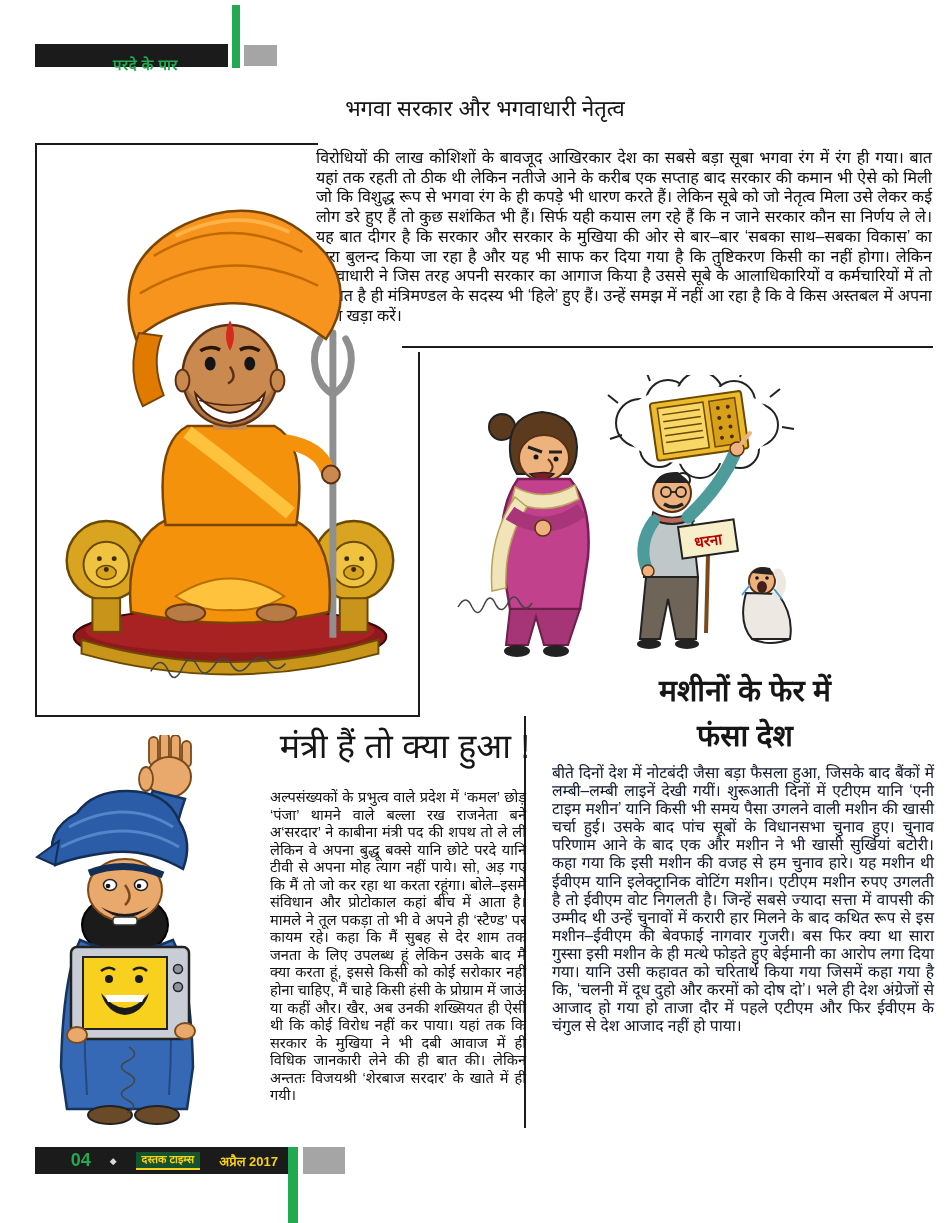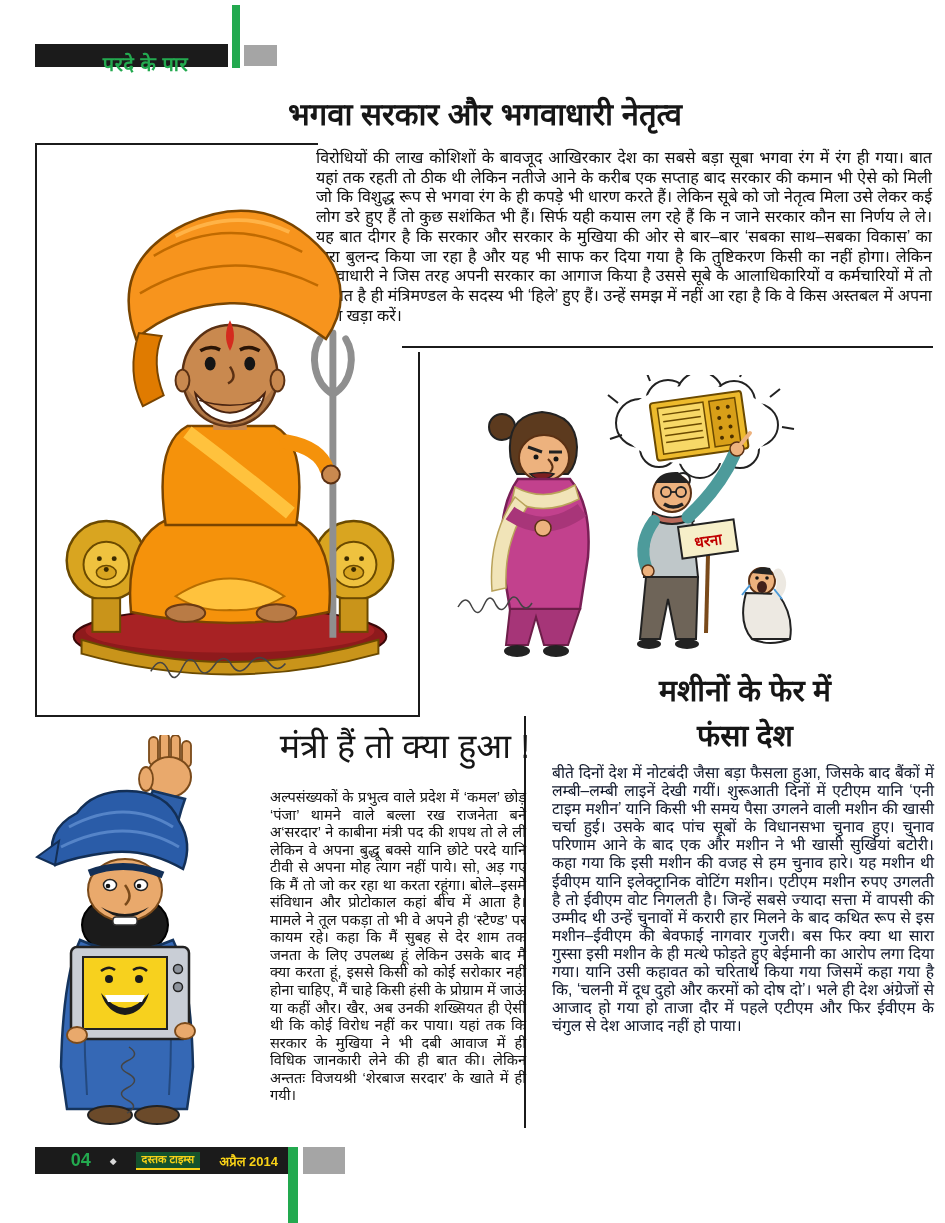--- a/index.html
+++ b/index.html
@@ -5,26 +5,26 @@
   html,body{margin:0;padding:0;background:#e8e8e8;}
   #page{
     position:relative;width:945px;height:1223px;background:#ffffff;
     font-family:"Liberation Sans",sans-serif;color:#1b1b1b;overflow:hidden;
     margin:0 auto;
   }
   .abs{position:absolute;}
   
   .topbar{left:35px;top:44px;width:193px;height:23px;background:#1b1b1b;
     display:flex;align-items:center;justify-content:center;}
-  .topbar span{color:#23A94F;font-size:20px;font-weight:bold;letter-spacing:.5px;padding-left:28px;margin-top:16px;}
+  .topbar span{color:#23A94F;font-size:15px;font-weight:bold;letter-spacing:.5px;padding-left:28px;margin-top:16px;}
   .green-vbar-top{left:232px;top:5px;width:8px;height:63px;background:#23A94F;}
   .gray-box-top{left:244px;top:45px;width:33px;height:21px;background:#A5A5A5;}
   
   .lead-headline{left:225px;top:92px;width:520px;text-align:center;
-    font-size:31px;font-weight:bold;color:#161616;}
+    font-size:22px;font-weight:normal;color:#161616;}
   .lead-body{left:316px;top:148px;width:616px;height:200px;font-size:16px;
     line-height:19.7px;text-align:justify;color:#111;}
   .minister-headline{left:252px;top:722px;width:278px;text-align:right;
     font-size:34px;font-weight:normal;color:#161616;}
   .minister-body{left:270px;top:789px;width:256px;font-size:14.6px;
     line-height:17.55px;text-align:justify;color:#111;}
   .machines-headline{left:556px;top:668px;width:378px;text-align:center;
     font-size:30px;line-height:45px;font-weight:bold;color:#161616;}
   .machines-body{left:552px;top:764px;width:382px;font-size:15.6px;
     line-height:18.1px;text-align:justify;color:#0f172a;}
@@ -294,18 +294,18 @@
       <ellipse cx="132" cy="380" rx="22" ry="9" fill="#6B4A2A" stroke="#222" stroke-width="2"></ellipse>
 
       <path d="M104 312 q12 8 -2 14 q-12 6 2 13 q12 7 -2 14 q-12 6 2 13 q10 6 -2 12" stroke="#444" fill="none" stroke-width="1.5"></path>
     </svg>
   </div>
 
   <div class="abs footbar">
     <span class="page-num">04</span>
     <span class="diamond">◆</span>
     <span class="mag-badge">दस्तक टाइम्स</span>
-    <span class="issue-date">अप्रैल 2014</span>
+    <span class="issue-date">अप्रैल 2017</span>
   </div>
   <div class="abs green-vbar-bottom"></div>
   <div class="abs gray-box-bottom"></div>
 
 </div>
 
 </body></html>

